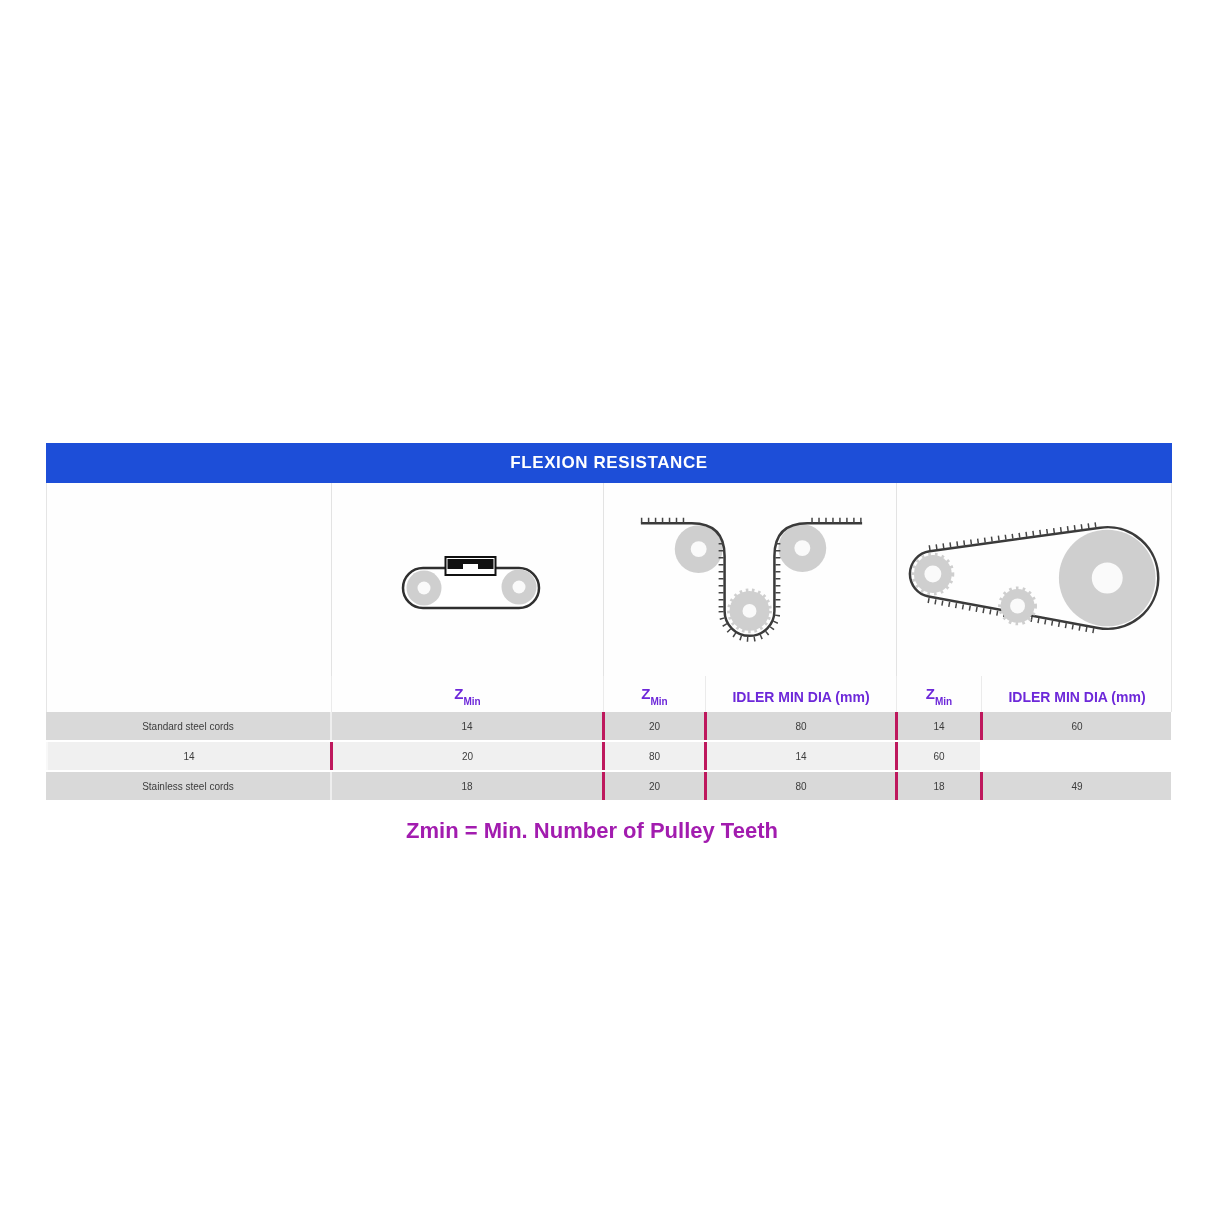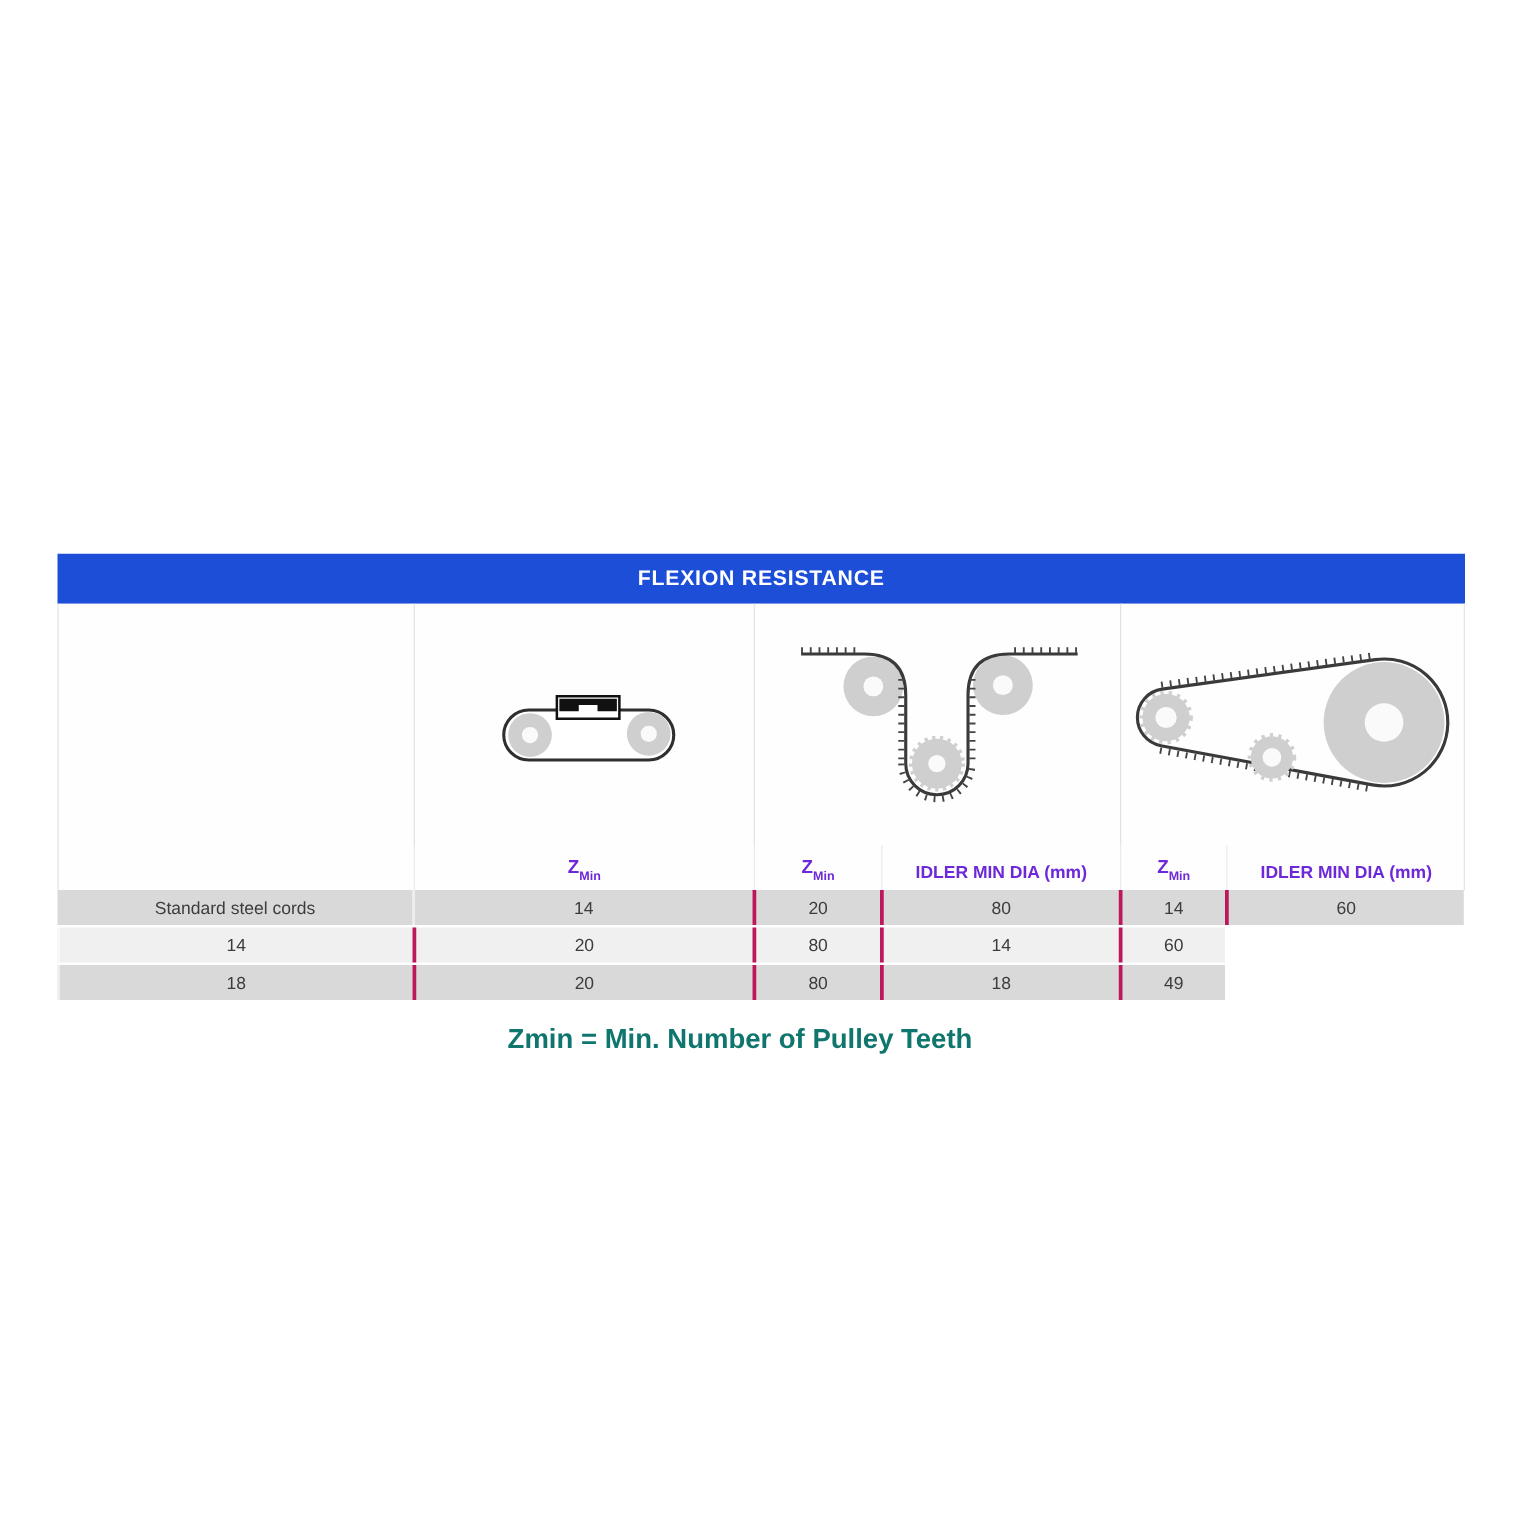--- a/index.html
+++ b/index.html
@@ -60,35 +60,35 @@
     grid-template-columns: 284px 272px 102px 191px 85px 191px;
     height: 28px;
     margin-bottom: 2px;
     background: #ffffff;
   }
   .data-row:last-child { margin-bottom: 0; }
   .data-cell {
     display: flex;
     align-items: center;
     justify-content: center;
-    font-size: 14px;
+    font-size: 10px;
     color: #3c3c3c;
   }
   .row-odd  .data-cell { background: #d9d9d9; }
   .row-even .data-cell { background: #f0f0f0; }
   .data-cell.gap-soft { border-left: 2px solid rgba(255,255,255,0.55); }
   .data-cell.gap      { border-left: 3px solid #be185d; }
   .caption {
     position: absolute;
     left: 0; top: 818px;
     width: 1184px;
     text-align: center;
     font-size: 22px;
     font-weight: bold;
-    color: #0f766e;
+    color: #a21caf;
   }
 </style>
 </head>
 <body>
 
 <div class="table-wrap">
 
   <div class="title-bar">FLEXION RESISTANCE</div>
 
   <div class="diagram-area">
@@ -168,20 +168,21 @@
 
     <div class="data-row row-even">
       <div class="data-cell gap-soft">14</div>
       <div class="data-cell gap">20</div>
       <div class="data-cell gap">80</div>
       <div class="data-cell gap">14</div>
       <div class="data-cell gap">60</div>
     </div>
 
     <div class="data-row row-odd">
+      <div class="data-cell">Stainless steel cords</div>
       <div class="data-cell gap-soft">18</div>
       <div class="data-cell gap">20</div>
       <div class="data-cell gap">80</div>
       <div class="data-cell gap">18</div>
       <div class="data-cell gap">49</div>
     </div>
 
   </div>
 </div>
 

